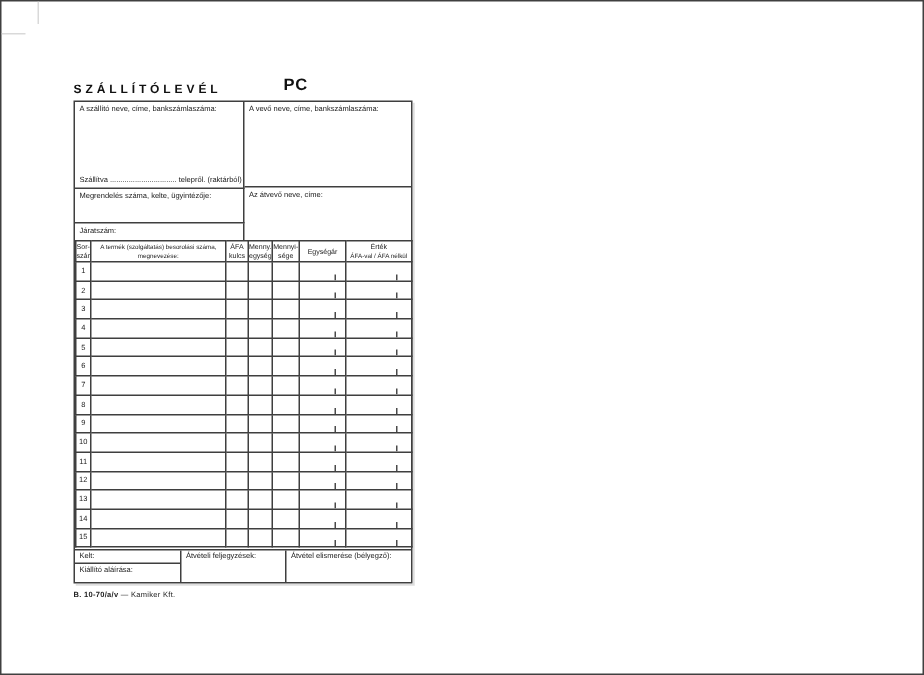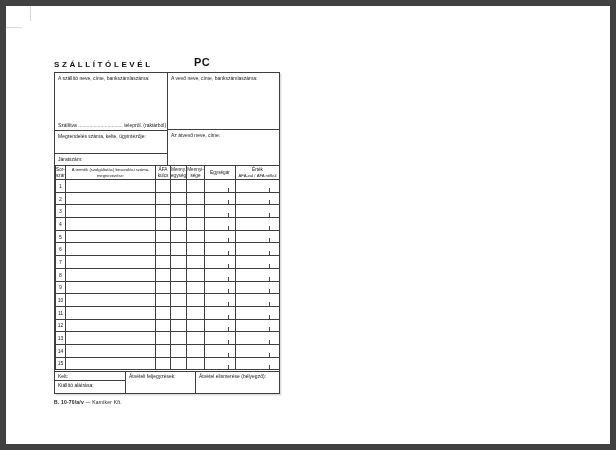--- a/index.html
+++ b/index.html
@@ -1,18 +1,18 @@
 <!DOCTYPE html>
 <html><head>
 <meta charset="utf-8">
 <style>
   html,body{margin:0;padding:0;background:#fff;}
   .canvas{
     position:relative;width:616px;height:450px;box-sizing:border-box;
-    background:#fff;border:6px solid #404040;overflow:hidden;
+    background:#fff;border:1px solid #404040;overflow:hidden;
     font-family:"Liberation Sans", sans-serif;color:#1a1a1a;
     -webkit-font-smoothing:antialiased;
   }
   .scan-mark{position:absolute;background:#d9d9d9;}
   .scan-mark.v{left:24px;top:0;width:1px;height:15px;}
   .scan-mark.h{left:0;top:21px;width:16px;height:1px;}
 
   .title{
     position:absolute;left:48px;top:54px;
     font-size:8px;font-weight:bold;letter-spacing:2.6px;color:#111;

